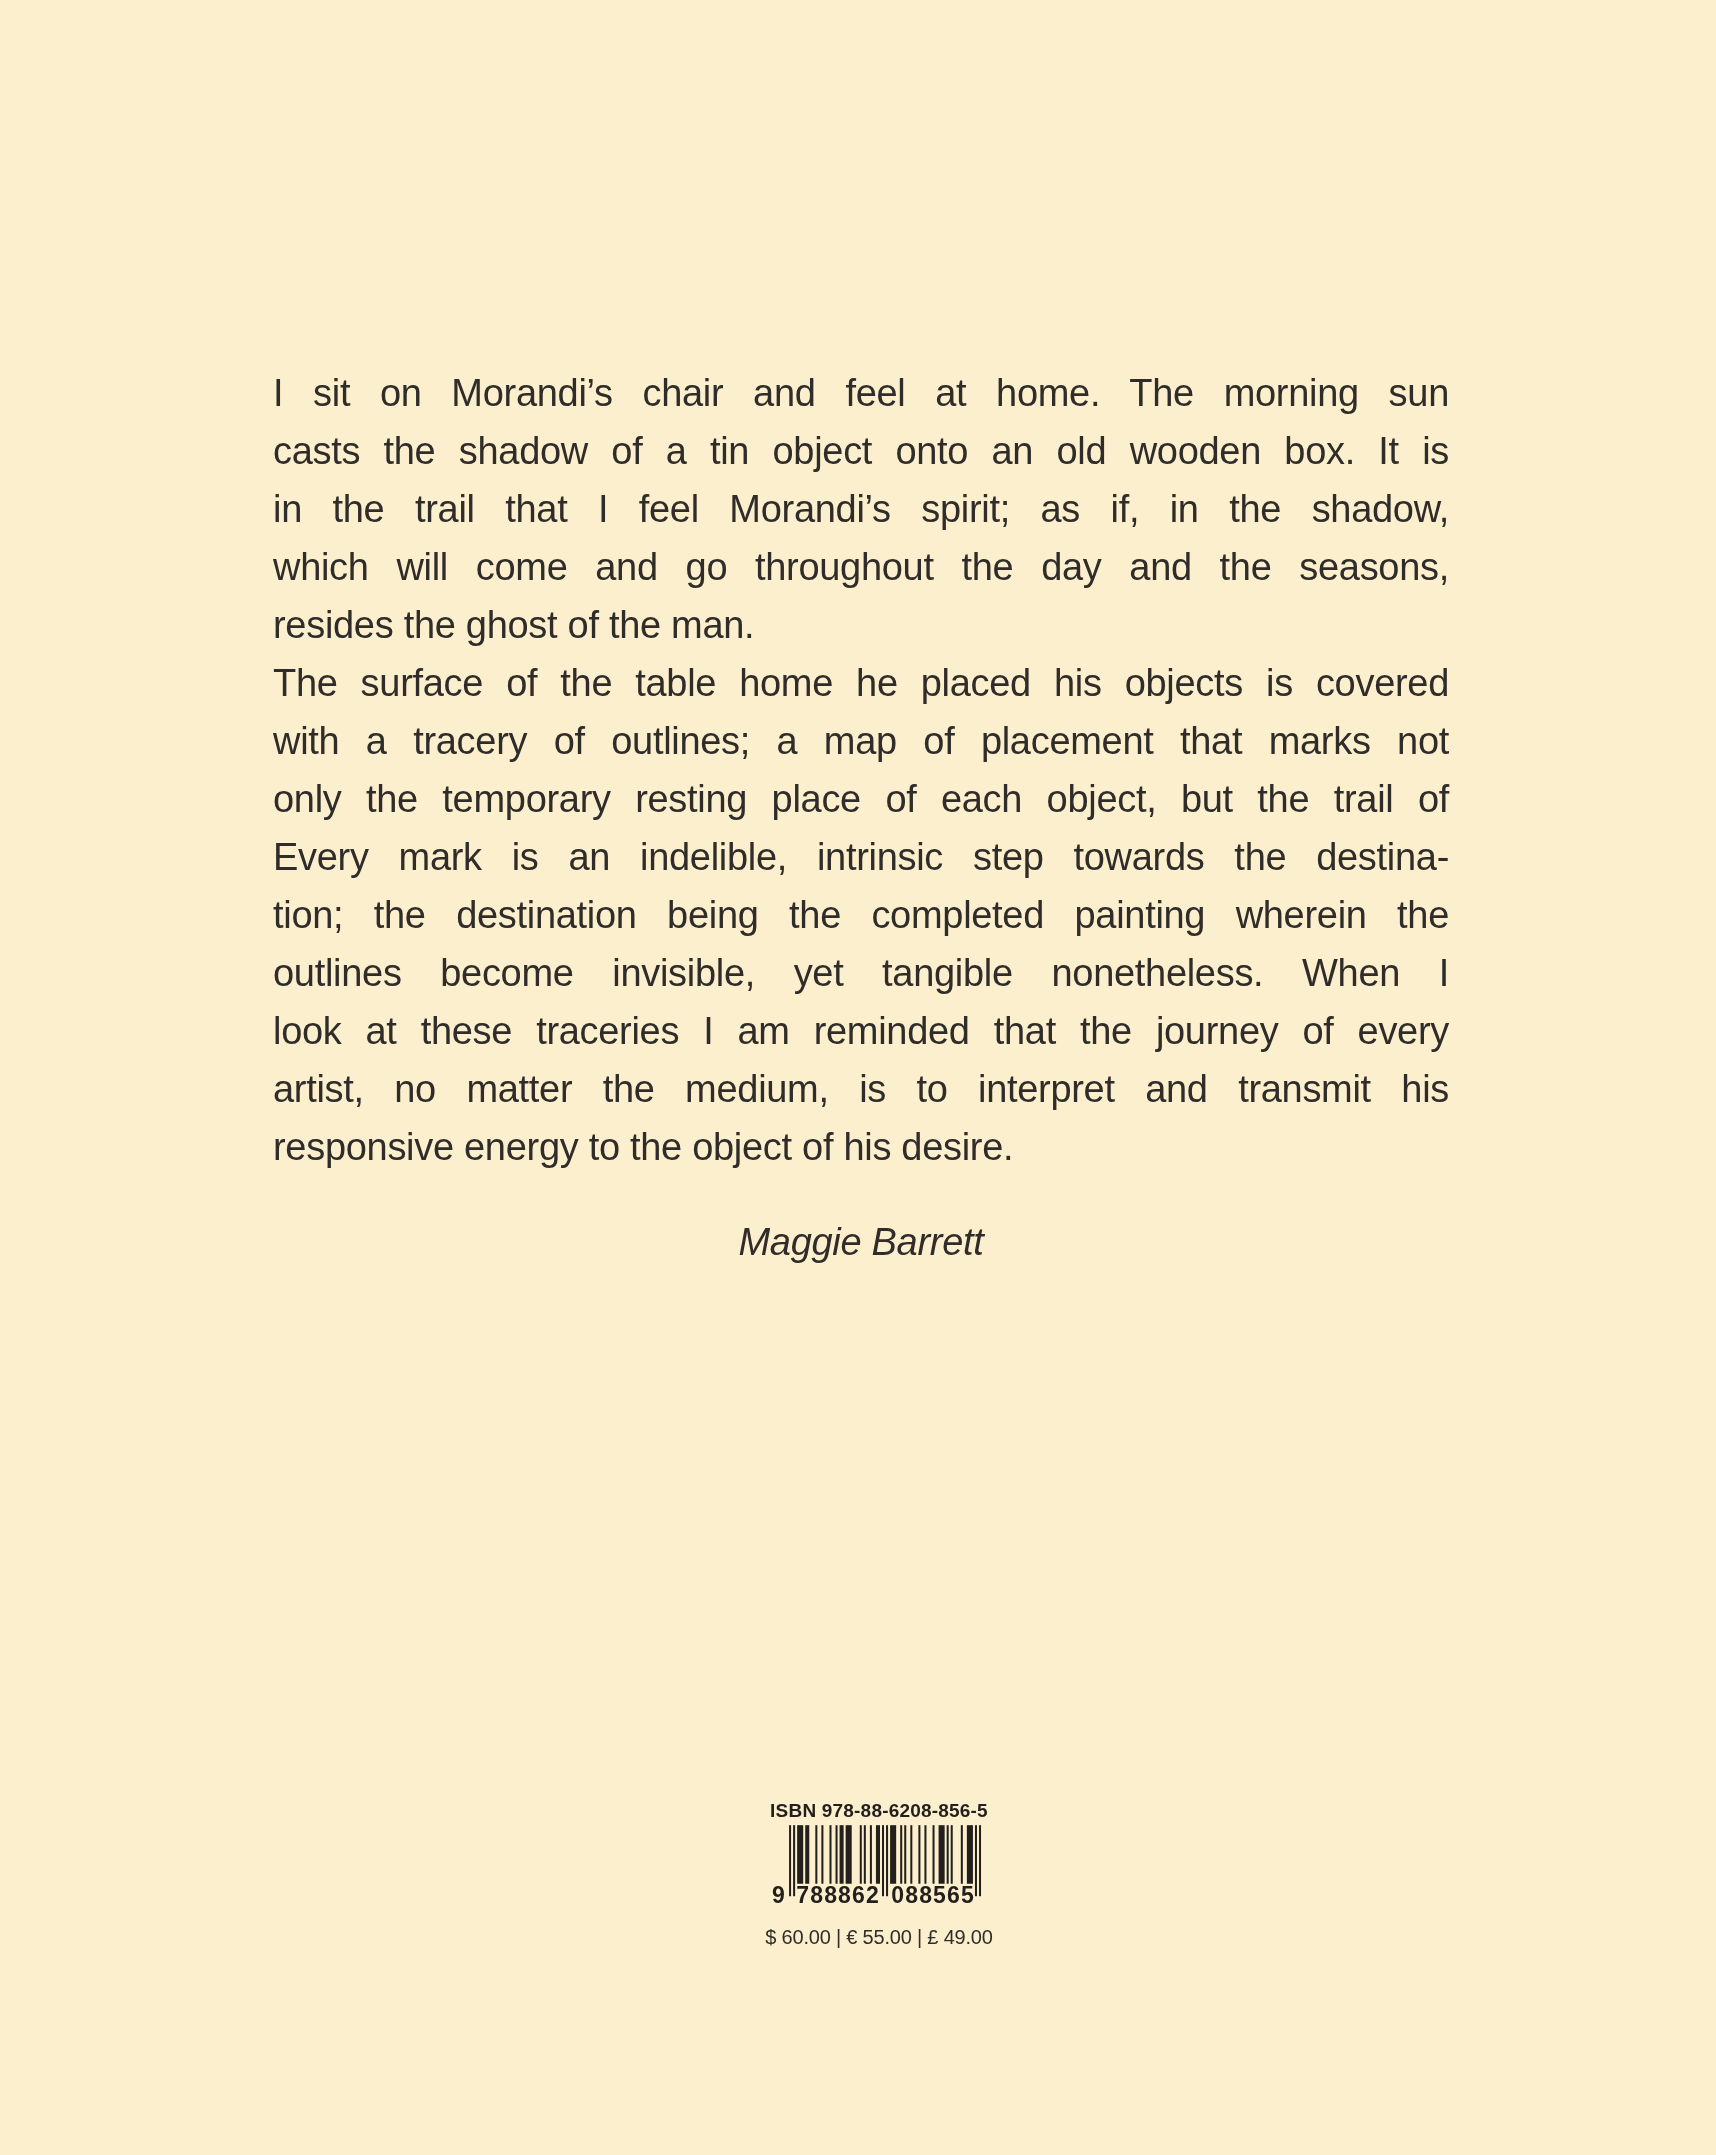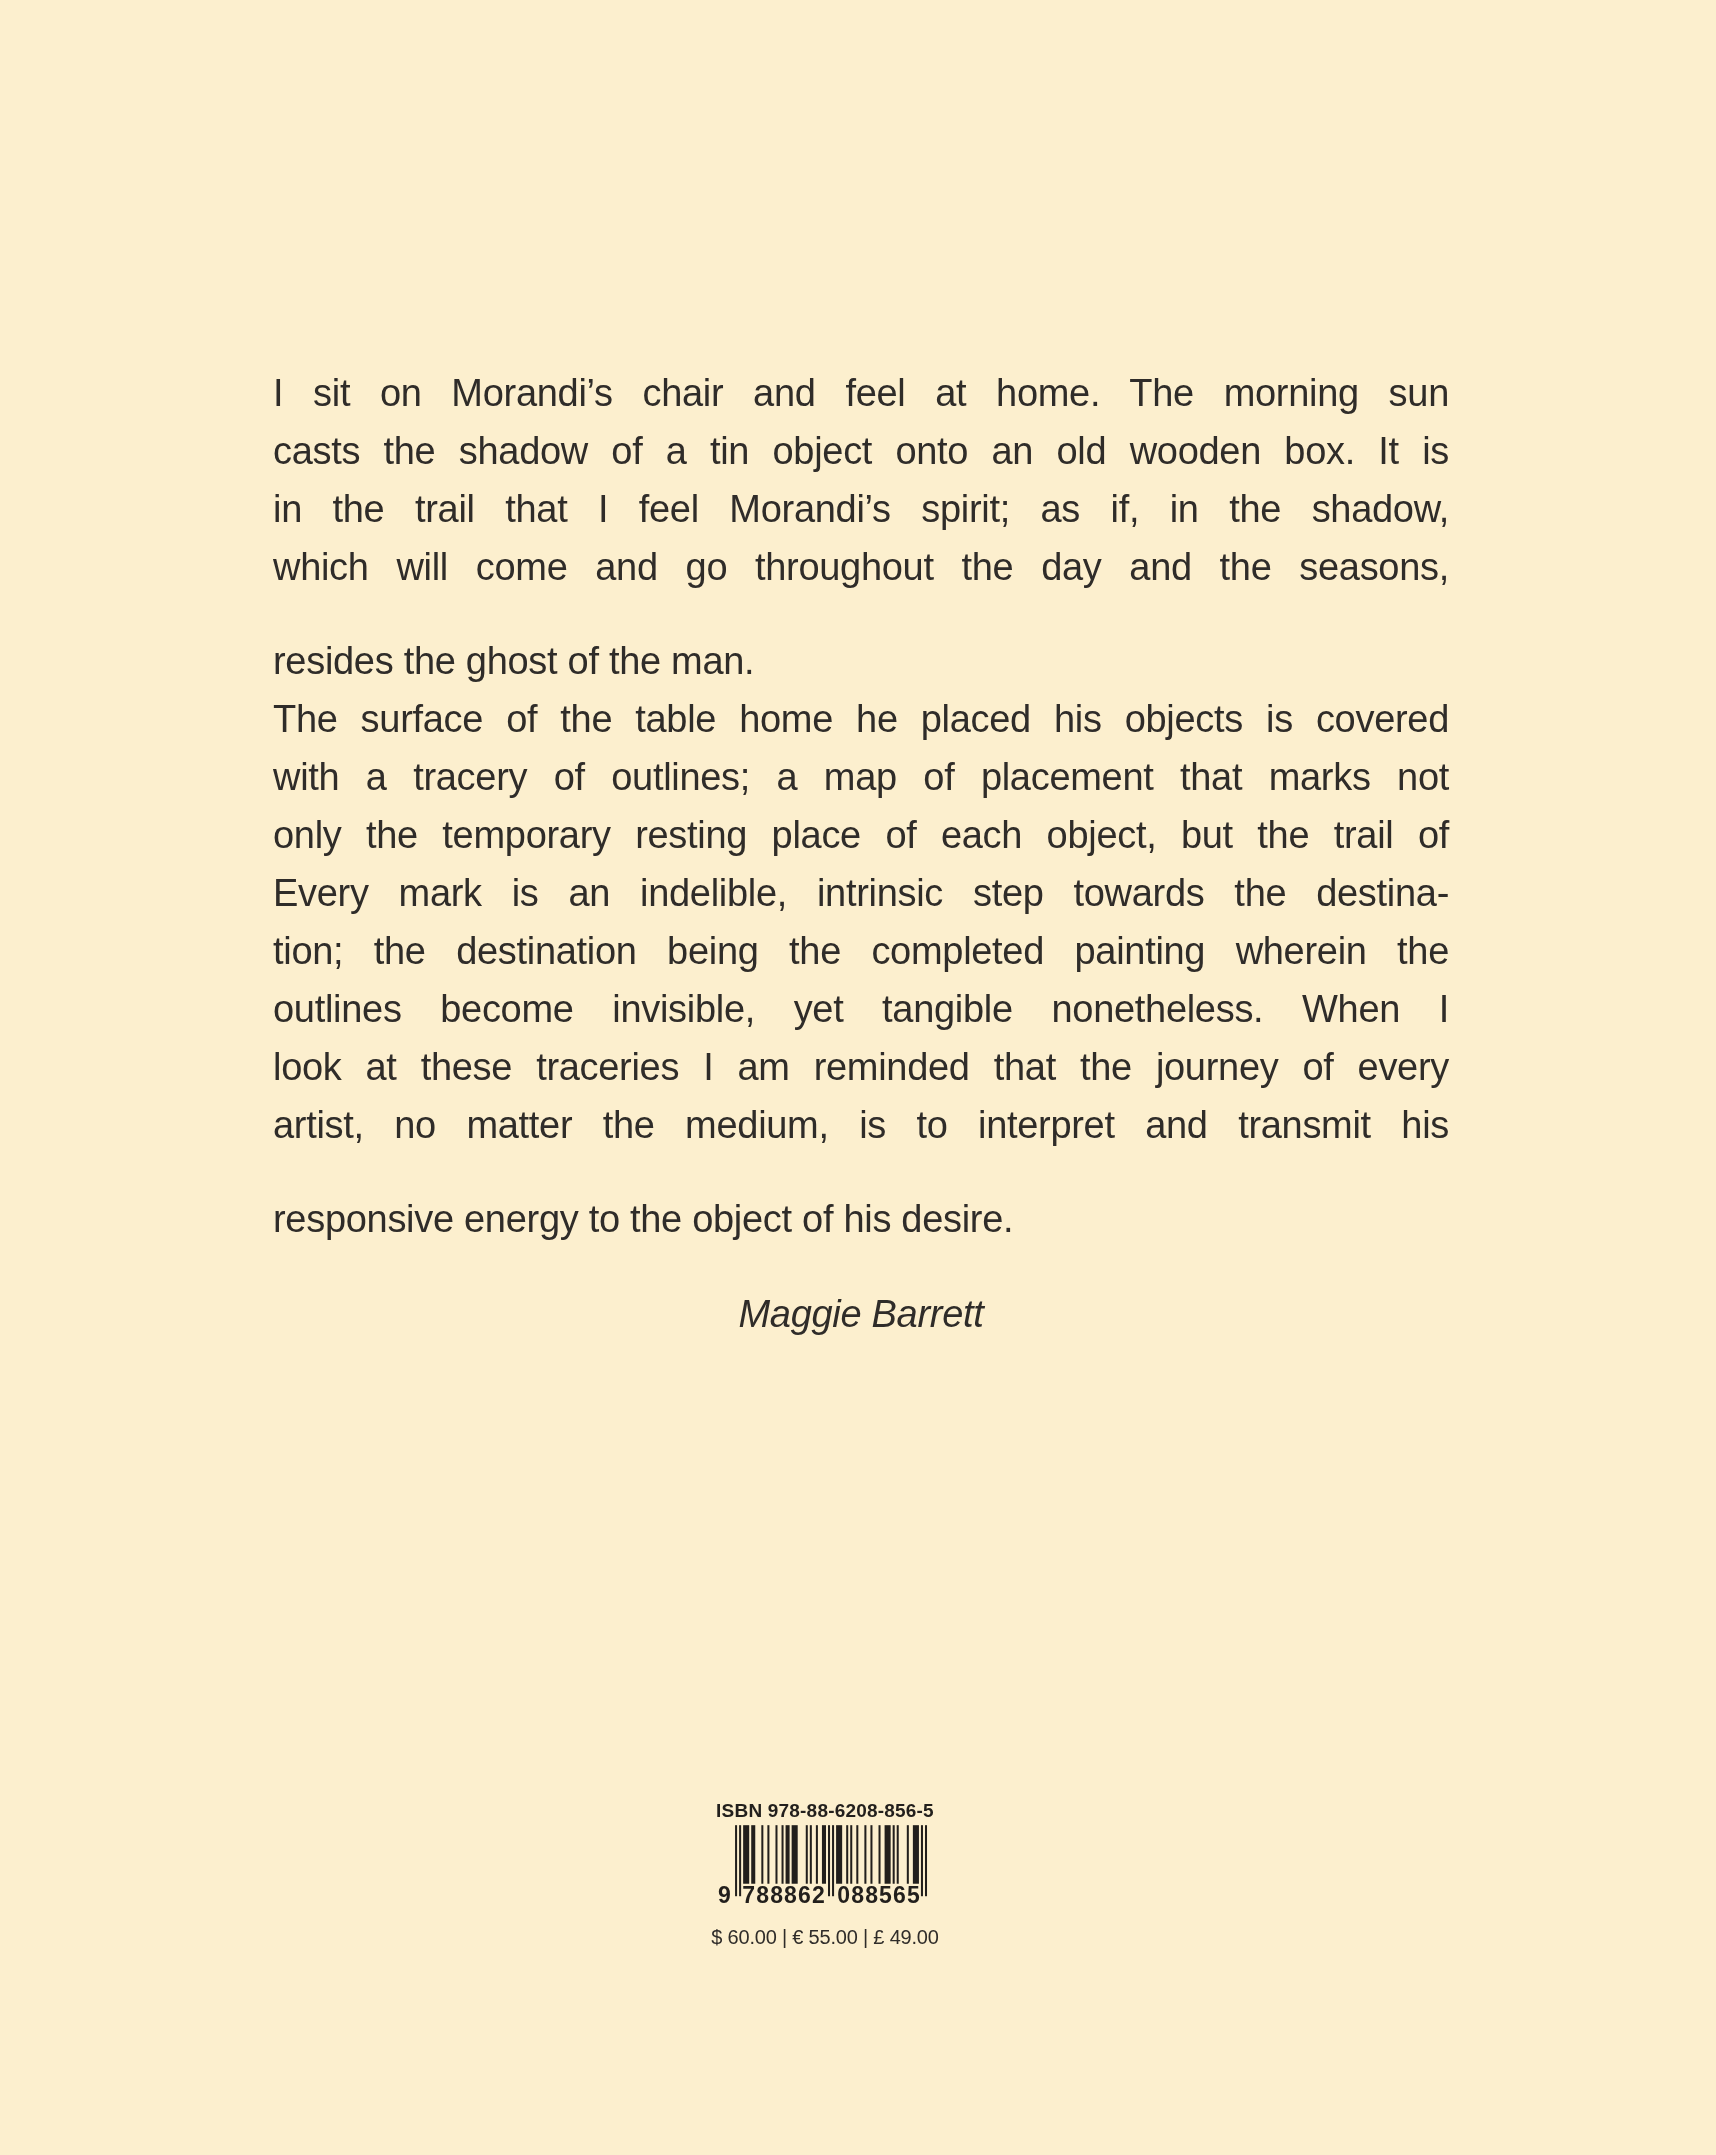--- a/index.html
+++ b/index.html
@@ -31,34 +31,33 @@
     letter-spacing: -0.3px;
   }
   .quote .line {
     text-align: justify;
     text-align-last: justify;
     white-space: normal;
   }
   .quote .line.last {
     text-align: center;
     text-align-last: left;
-    margin-top: 36px;
   }
   .attribution {
     margin-top: 37px;
     text-align: center;
     font-style: italic;
     font-weight: 300;
   }
 
   
   .isbn-block {
     position: absolute;
     top: 1800px;
-    left: 825px;
+    left: 879px;
     transform: translateX(-50%);
     display: flex;
     flex-direction: column;
     align-items: center;
     color: var(--ink);
   }
   .isbn-label {
     font-weight: 700;
     font-size: 19px;
     letter-spacing: 0.2px;

